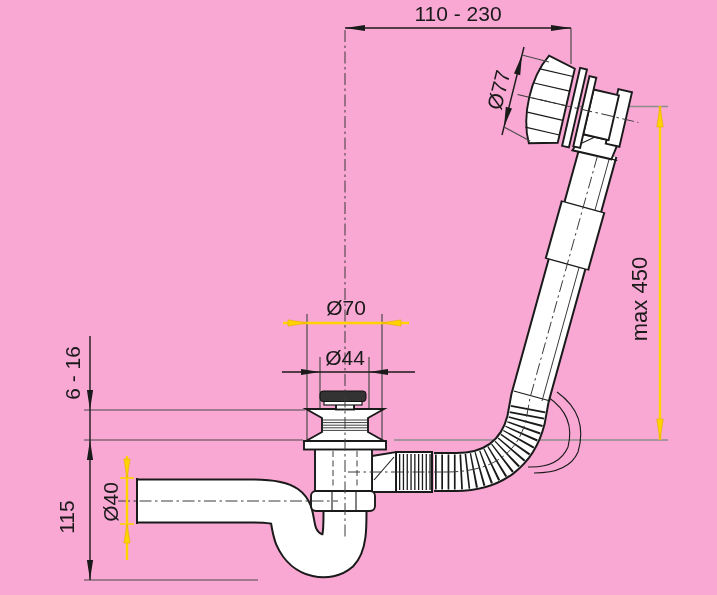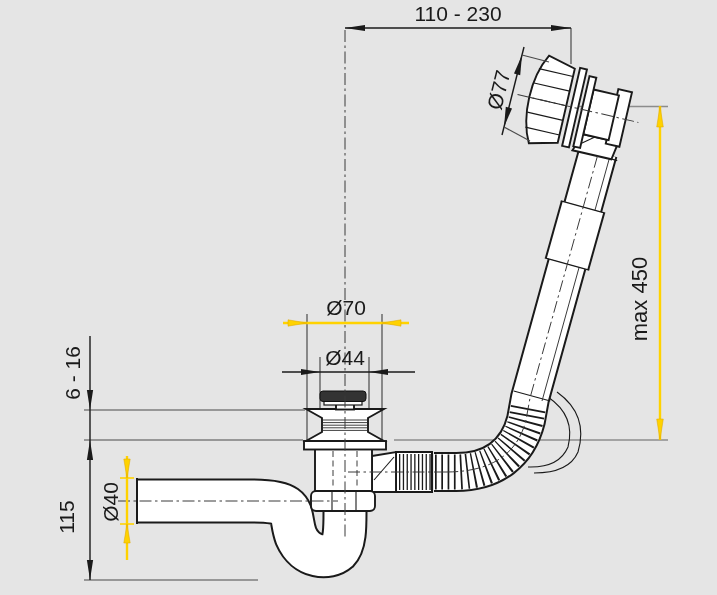--- a/index.html
+++ b/index.html
@@ -1,16 +1,16 @@
 <!DOCTYPE html>
 <html style="--accent: #ffd200; --ref: #8c8c8c;"><head>
 <meta charset="utf-8">
 <style>
   html,body{margin:0;padding:0;background:#fff;}
-  .stage{width:717px;height:595px;position:relative;background:#e5e5e5;overflow:hidden;
+  .stage{width:717px;height:595px;position:relative;background:#f9a8d4;overflow:hidden;
          font-family:"Liberation Sans", sans-serif;}
   
   .edge      {stroke:#1a1a1a;stroke-width:2;fill:none;}
   .edge-thin {stroke:#1a1a1a;stroke-width:1.1;fill:none;}
   .whitefill {fill:#ffffff;stroke:#1a1a1a;stroke-width:1.9;}
   .ext       {stroke:#4a4a4a;stroke-width:1.2;fill:none;}
   .ref       {stroke:var(--ref,#8c8c8c);stroke-width:1.4;fill:none;}
   .cl        {stroke:#3a3a3a;stroke-width:1;fill:none;stroke-dasharray:12 3.5 2.5 3.5;}
   .hidden-ln {stroke:#3a3a3a;stroke-width:1;fill:none;stroke-dasharray:6 3.5;}
   .dim       {stroke:#1a1a1a;stroke-width:1.4;fill:none;}

